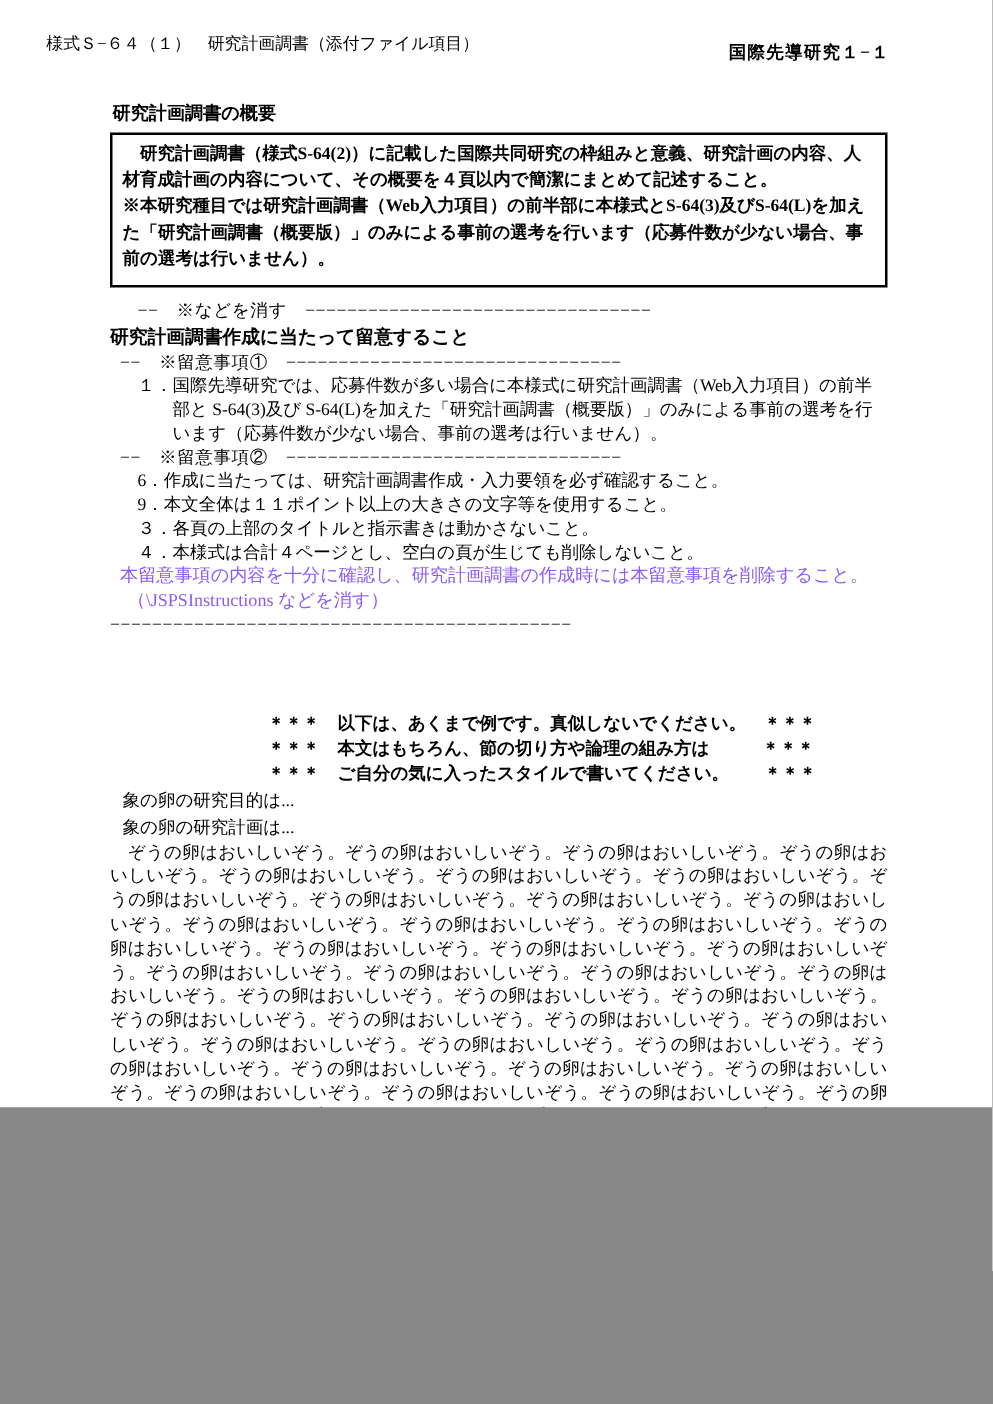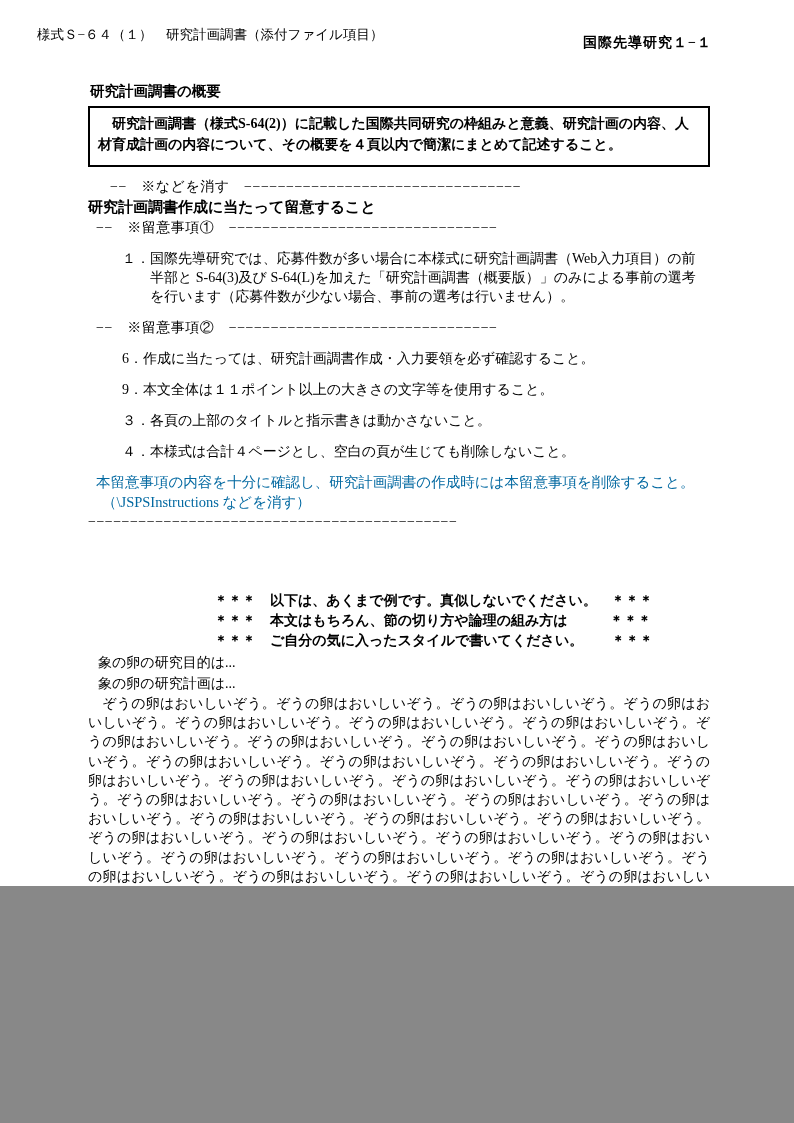--- a/index.html
+++ b/index.html
@@ -54,24 +54,24 @@
   }
   .divider.d1 { padding-left: 22px; margin-top: 10px; }
   .divider.d2 { padding-left: 8px; }
   .divider.d4 { padding-left: 0; }
   .notes-heading {
     font-size: 15px;
     font-weight: bold;
     margin: 1px 0 1px 0;
     line-height: 20px;
   }
-  .note-item { margin: 12px; padding-left: 22px; }
+  .note-item { margin: 0; padding-left: 22px; }
   .note-item.hanging { padding-left: 50px; text-indent: -28px; }
   .warning {
-    color: #0369a1;
+    color: #8b5cf6;
     margin: 0;
     padding-left: 8px;
     font-size: 14.5px;
     line-height: 19.5px;
   }
   .warning.second { padding-left: 14px; }
   .stars {
     margin: 60px 0 0 126px;
     font-weight: bold;
     line-height: 20px;
@@ -93,20 +93,21 @@
     <div class="header-left">様式Ｓ−６４（１）　研究計画調書（添付ファイル項目）</div>
     <div class="header-right">国際先導研究１−１</div>
   </div>
 
   <div class="content">
 
     <h2 class="section-title">研究計画調書の概要</h2>
 
     <div class="instruction-box">
       <p>　研究計画調書（様式S-64(2)）に記載した国際共同研究の枠組みと意義、研究計画の内容、人材育成計画の内容について、その概要を４頁以内で簡潔にまとめて記述すること。</p>
+      <p>※本研究種目では研究計画調書（Web入力項目）の前半部に本様式とS-64(3)及びS-64(L)を加えた「研究計画調書（概要版）」のみによる事前の選考を行います（応募件数が少ない場合、事前の選考は行いません）。</p>
     </div>
 
     <div class="divider d1">−−　※などを消す　−−−−−−−−−−−−−−−−−−−−−−−−−−−−−−−−−</div>
 
     <h3 class="notes-heading">研究計画調書作成に当たって留意すること</h3>
 
     <div class="divider d2">−−　※留意事項①　−−−−−−−−−−−−−−−−−−−−−−−−−−−−−−−−</div>
 
     <p class="note-item hanging">１．国際先導研究では、応募件数が多い場合に本様式に研究計画調書（Web入力項目）の前半部と S-64(3)及び S-64(L)を加えた「研究計画調書（概要版）」のみによる事前の選考を行います（応募件数が少ない場合、事前の選考は行いません）。</p>
 

